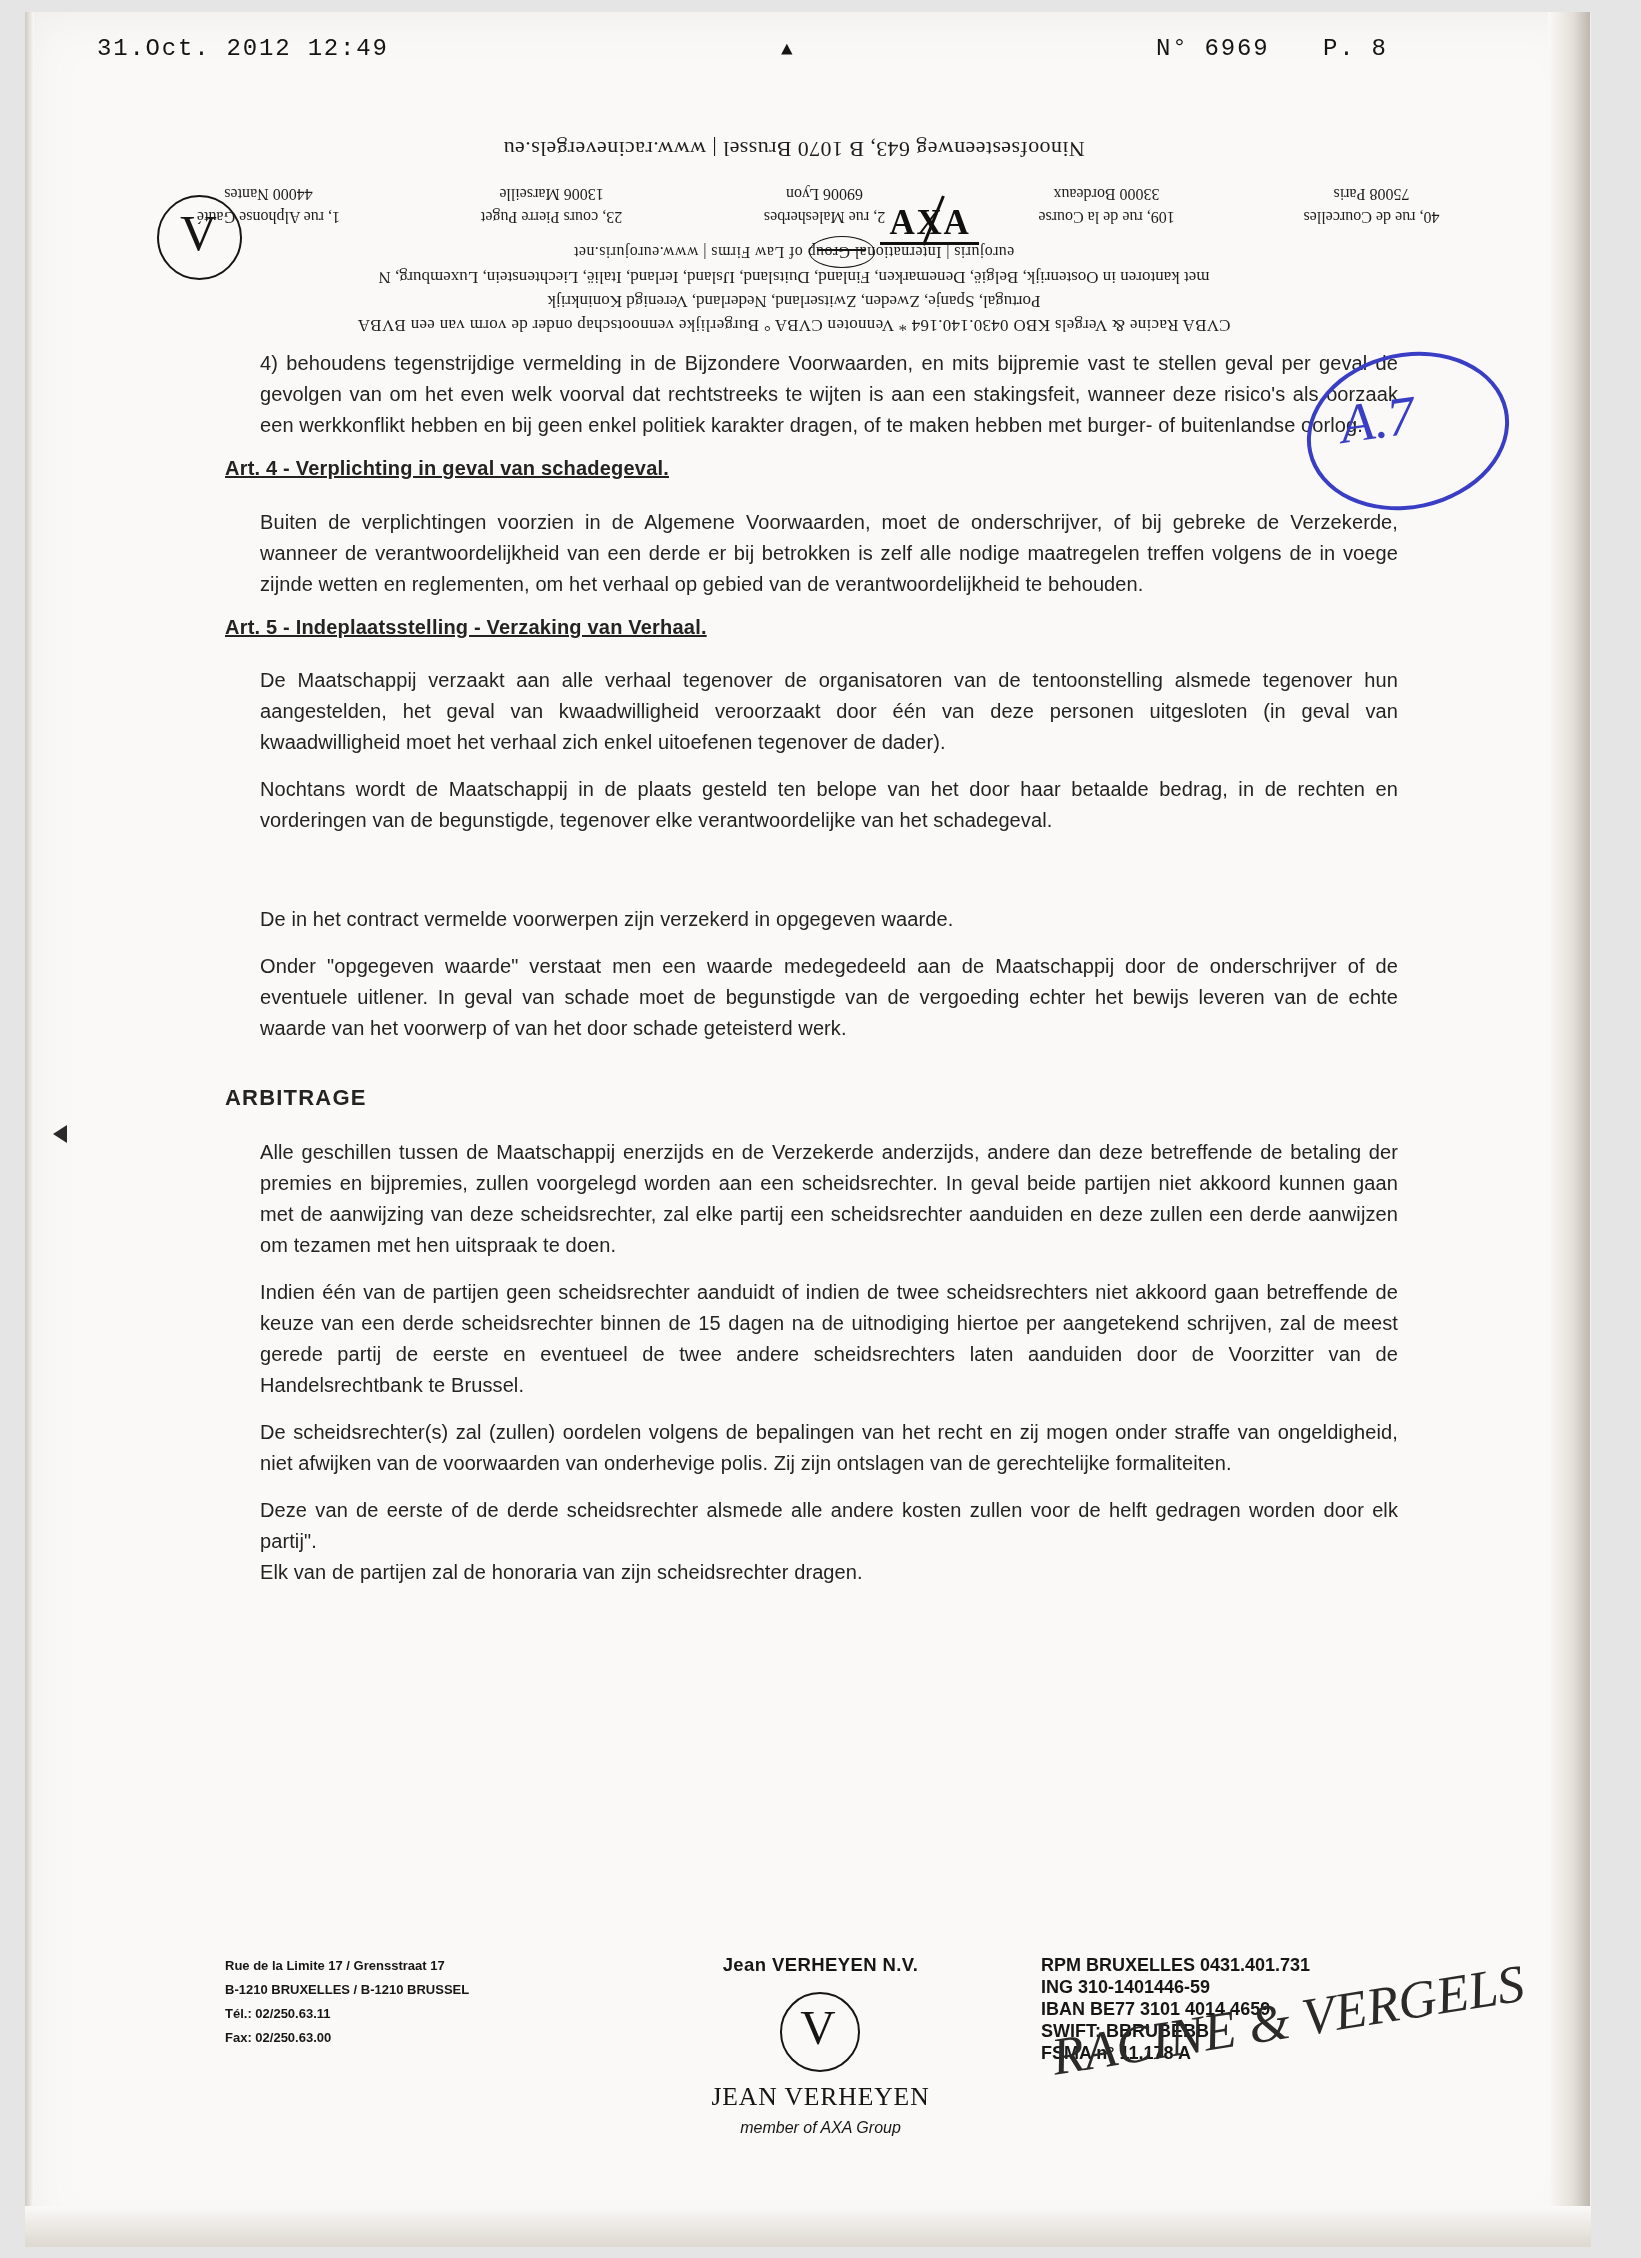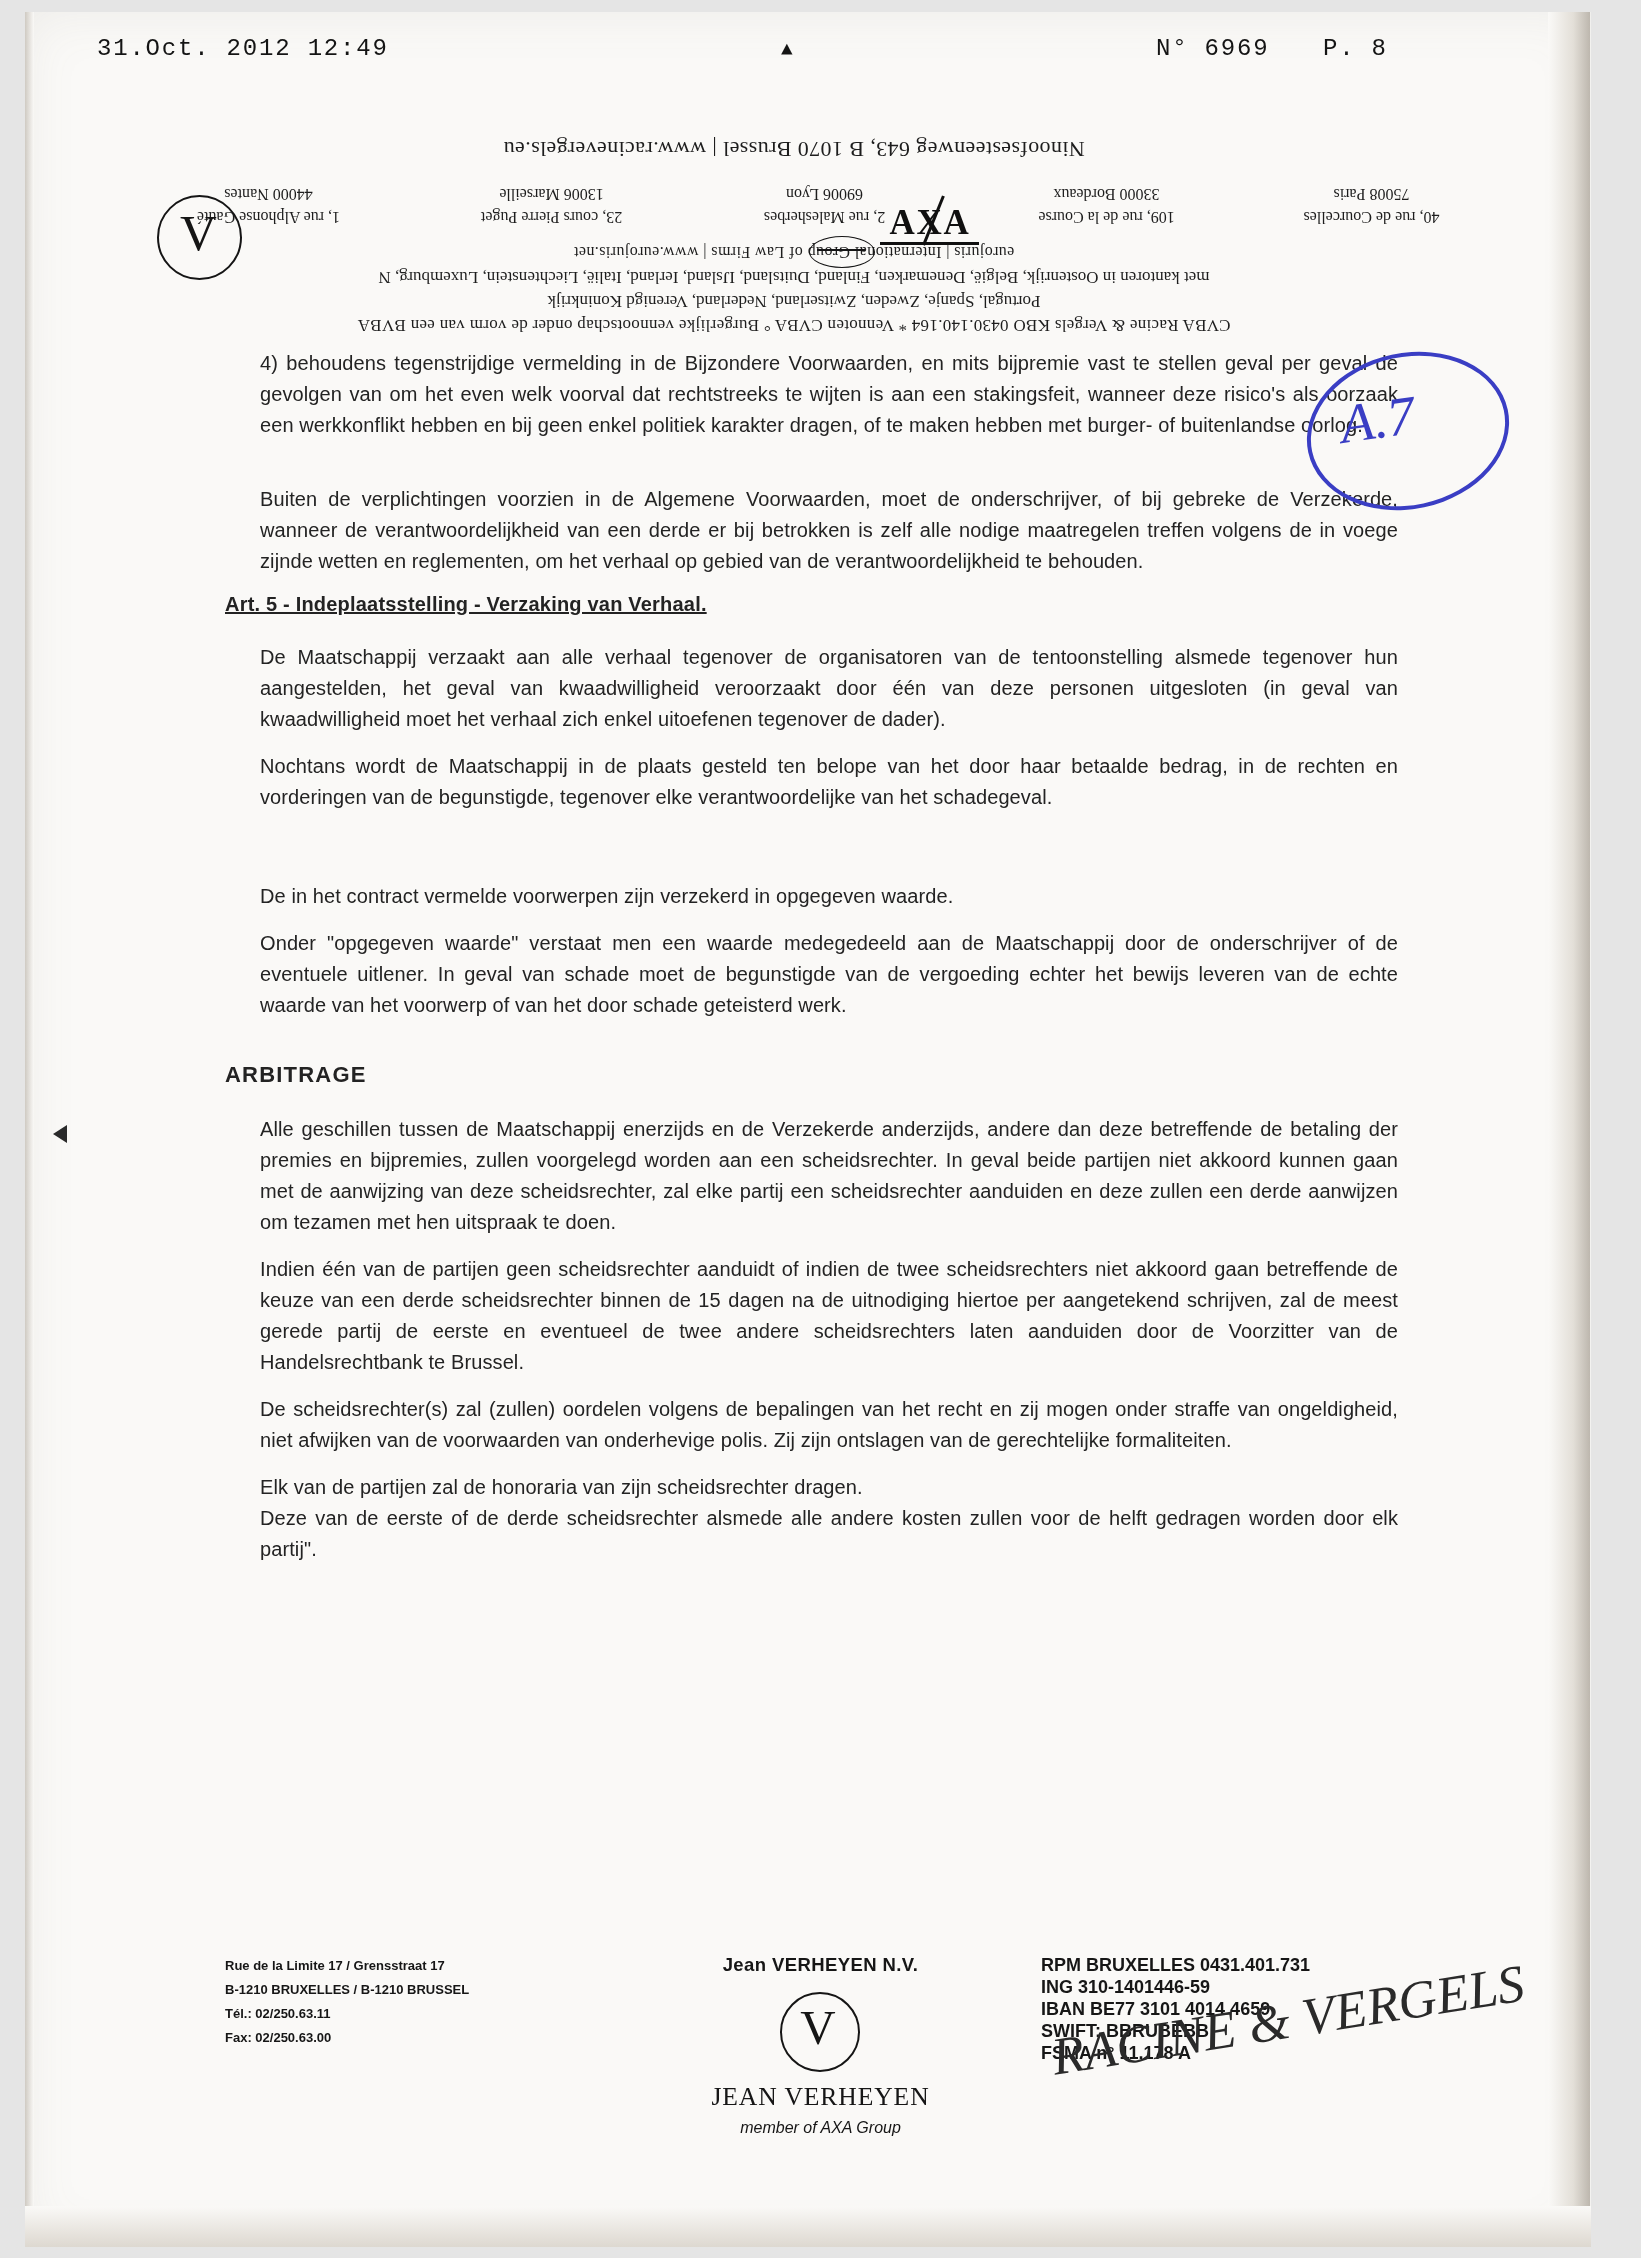--- a/index.html
+++ b/index.html
@@ -263,20 +263,21 @@
       <div class="mg-circ"></div>
         <div class="mg-v">V</div>
     </div>
   </div>
 
   <div class="doc-body">
 
     <p class="para indent blk">4) behoudens tegenstrijdige vermelding in de Bijzondere Voorwaarden, en mits bijpremie vast te stellen geval per geval de gevolgen van om het even welk voorval dat rechtstreeks te wijten is aan een stakingsfeit, wanneer deze risico's als oorzaak een werkkonflikt hebben en bij geen enkel politiek karakter dragen, of te maken hebben met burger- of buitenlandse oorlog.</p>
 
     <div class="sp-sm"></div>
+    <h3 class="head">Art. 4 - Verplichting in geval van schadegeval.</h3>
     <div class="sp-md"></div>
     <p class="para indent blk">Buiten de verplichtingen voorzien in de Algemene Voorwaarden, moet de onderschrijver, of bij gebreke de Verzekerde, wanneer de verantwoordelijkheid van een derde er bij betrokken is zelf alle nodige maatregelen treffen volgens de in voege zijnde wetten en reglementen, om het verhaal op gebied van de verantwoordelijkheid te behouden.</p>
 
     <div class="sp-sm"></div>
     <h3 class="head">Art. 5 - Indeplaatsstelling - Verzaking van Verhaal.</h3>
     <div class="sp-md"></div>
     <p class="para indent blk">De Maatschappij verzaakt aan alle verhaal tegenover de organisatoren van de tentoonstelling alsmede tegenover hun aangestelden, het geval van kwaadwilligheid veroorzaakt door één van deze personen uitgesloten (in geval van kwaadwilligheid moet het verhaal zich enkel uitoefenen tegenover de dader).</p>
     <div class="sp-sm"></div>
     <p class="para indent blk">Nochtans wordt de Maatschappij in de plaats gesteld ten belope van het door haar betaalde bedrag, in de rechten en vorderingen van de begunstigde, tegenover elke verantwoordelijke van het schadegeval.</p>
 
@@ -288,22 +289,22 @@
 
     <div class="sp-lg"></div>
     <h2 class="sect">ARBITRAGE</h2>
     <div class="sp-md"></div>
     <p class="para indent blk">Alle geschillen tussen de Maatschappij enerzijds en de Verzekerde anderzijds, andere dan deze betreffende de betaling der premies en bijpremies, zullen voorgelegd worden aan een scheidsrechter. In geval beide partijen niet akkoord kunnen gaan met de aanwijzing van deze scheidsrechter, zal elke partij een scheidsrechter aanduiden en deze zullen een derde aanwijzen om tezamen met hen uitspraak te doen.</p>
     <div class="sp-sm"></div>
     <p class="para indent blk">Indien één van de partijen geen scheidsrechter aanduidt of indien de twee scheidsrechters niet akkoord gaan betreffende de keuze van een derde scheidsrechter binnen de 15 dagen na de uitnodiging hiertoe per aangetekend schrijven, zal de meest gerede partij de eerste en eventueel de twee andere scheidsrechters laten aanduiden door de Voorzitter van de Handelsrechtbank te Brussel.</p>
     <div class="sp-sm"></div>
     <p class="para indent blk">De scheidsrechter(s) zal (zullen) oordelen volgens de bepalingen van het recht en zij mogen onder straffe van ongeldigheid, niet afwijken van de voorwaarden van onderhevige polis. Zij zijn ontslagen van de gerechtelijke formaliteiten.</p>
     <div class="sp-sm"></div>
+    <p class="para indent">Deze van de eerste of de derde scheidsrechter alsmede alle andere kosten zullen voor de helft gedragen worden door elk partij".</p>
     <p class="para indent">Elk van de partijen zal de honoraria van zijn scheidsrechter dragen.</p>
-    <p class="para indent">Deze van de eerste of de derde scheidsrechter alsmede alle andere kosten zullen voor de helft gedragen worden door elk partij".</p>
   </div>
 
   <div id="annot">
     <div class="ring"></div>
     <div class="txt">A.7</div>
   </div>
 
   <div class="tri-left"></div>
 
   <div id="footer">

